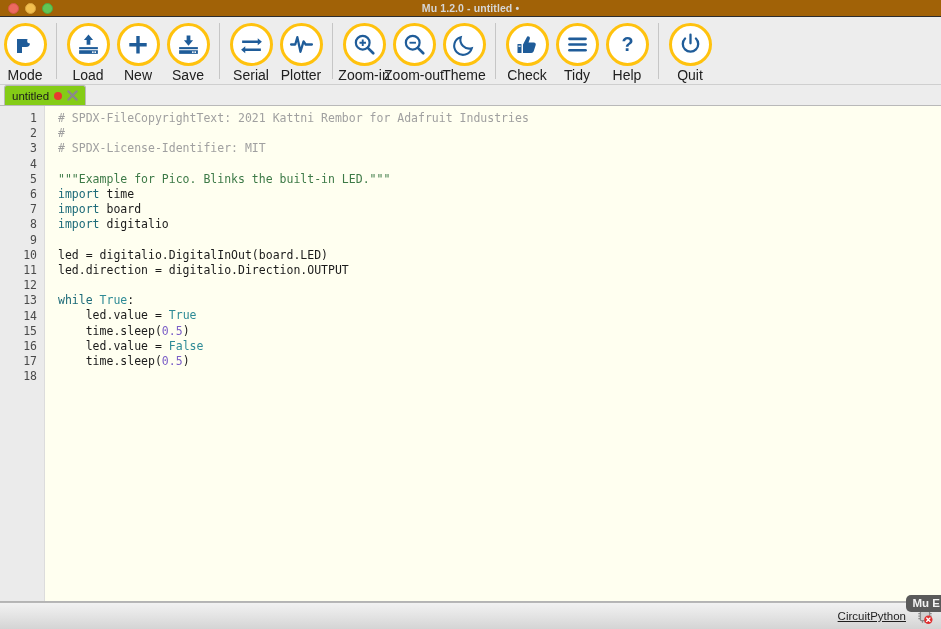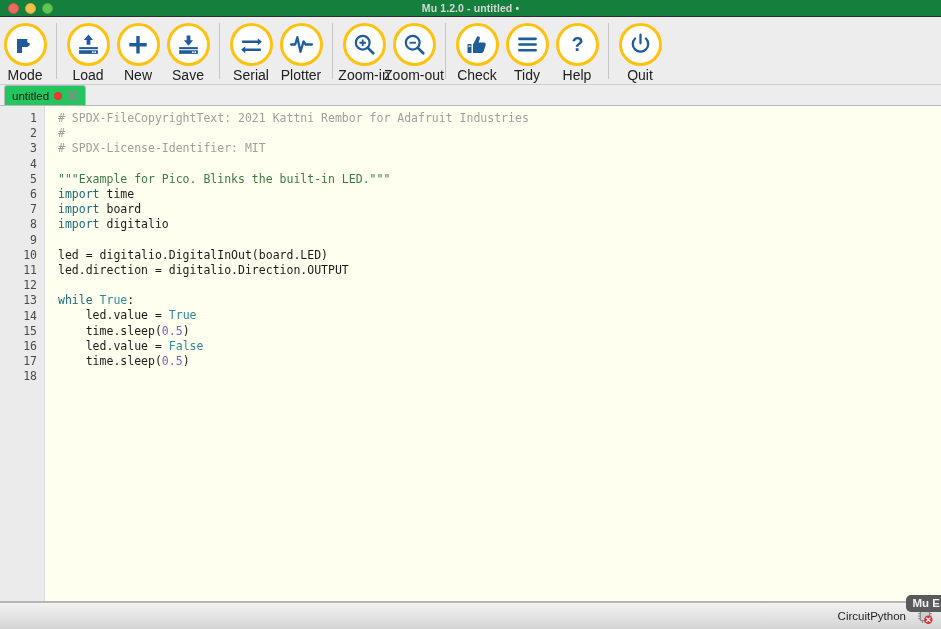--- a/index.html
+++ b/index.html
@@ -11,21 +11,21 @@
   }
   #app {
     position: relative;
     width: 941px; height: 629px;
     display: flex; flex-direction: column;
   }
 
   
   .titlebar {
     height: 17px;
-    background: #15803d;
+    background: #a16207;
     display: flex; align-items: center;
     position: relative;
     flex: none;
     border-bottom: 1px solid #2c2c2e;
   }
   .traffic { display: flex; gap: 6px; padding-left: 8px; align-items: center; }
   .light { width: 11px; height: 11px; border-radius: 50%; display: block; }
   .light.red { background: #ec6a5f; border: 0.5px solid #d2544c; }
   .light.yellow { background: #f3bf4f; border: 0.5px solid #d9a53f; }
   .light.green { background: #61c554; border: 0.5px solid #4fa944; }
@@ -75,21 +75,21 @@
   .tabbar {
     height: 21px;
     background: #ededed;
     border-bottom: 1px solid #b9b9b9;
     display: flex; align-items: flex-end;
     padding-left: 4px;
     flex: none;
   }
   .tab {
     height: 20px;
-    background: #22c55e;
+    background: #84cc16;
     border: 1px solid #b9b9b9;
     border-bottom: none;
     border-radius: 3px 3px 0 0;
     display: flex; align-items: center; gap: 5px;
     padding: 8px 7px;
     font-size: 11.5px; color: #1a1a1a;
   }
   .tab-dot { width: 8px; height: 8px; border-radius: 50%; background: #e8392f; display: block; }
   .tab-close { width: 11px; height: 11px; display: block; }
 
@@ -142,20 +142,21 @@
     border-top: 1px solid #b7b7b7;
     display: flex; align-items: center;
     justify-content: flex-end;
     position: relative;
     flex: none;
     padding-right: 6px;
   }
   .mode-label {
     font-size: 11.5px; color: #1f1f1f;
     margin-right: 9px;
+    text-decoration: underline;
   }
   .chip-icon { width: 20px; height: 20px; display: block; }
   .tooltip {
     position: absolute;
     right: -6px; top: -8px;
     background: #5a5a5a;
     color: #f2f2f2;
     font-size: 11.5px;
     font-weight: bold;
     padding: 2px 7px 3px 7px;
@@ -265,20 +266,28 @@
       <div class="tb-icon">
         <svg width="25" height="25" viewBox="0 0 24 24">
           <circle cx="10.3" cy="10.3" r="6.6" fill="none" stroke="#1f5c99" stroke-width="2.1"></circle>
           <path d="M15.2 15.2l5.2 5.2" stroke="#1f5c99" stroke-width="2.6" stroke-linecap="round"></path>
           <path d="M7.2 9.4h6.2v1.8H7.2z" fill="#1f5c99"></path>
         </svg>
       </div>
       <div class="tb-label">Zoom-out</div>
     </div>
 
+    <div class="tb-item">
+      <div class="tb-icon">
+        <svg width="25" height="25" viewBox="0 0 24 24">
+          <path d="M19 15.6A8.6 8.6 0 0 1 8.4 5a8.6 8.6 0 1 0 10.6 10.6z" fill="none" stroke="#1f5c99" stroke-width="2"></path>
+        </svg>
+      </div>
+      <div class="tb-label">Theme</div>
+    </div>
 
     <div class="tb-sep"></div>
 
     <div class="tb-item">
       <div class="tb-icon">
         <svg width="24" height="24" viewBox="0 0 24 24">
           <rect x="2.5" y="11" width="4" height="9" rx="0.6" fill="#1f5c99"></rect>
           <rect x="3.4" y="12.6" width="2.2" height="1.2" fill="#ffffff"></rect>
           <path d="M8 11.4l4.2-8a2 2 0 0 1 2.6 2.6l-1.3 3.4h5.3a2 2 0 0 1 1.9 2.6l-2 6.3a2.5 2.5 0 0 1-2.4 1.7H8z" fill="#1f5c99"></path>
         </svg>

